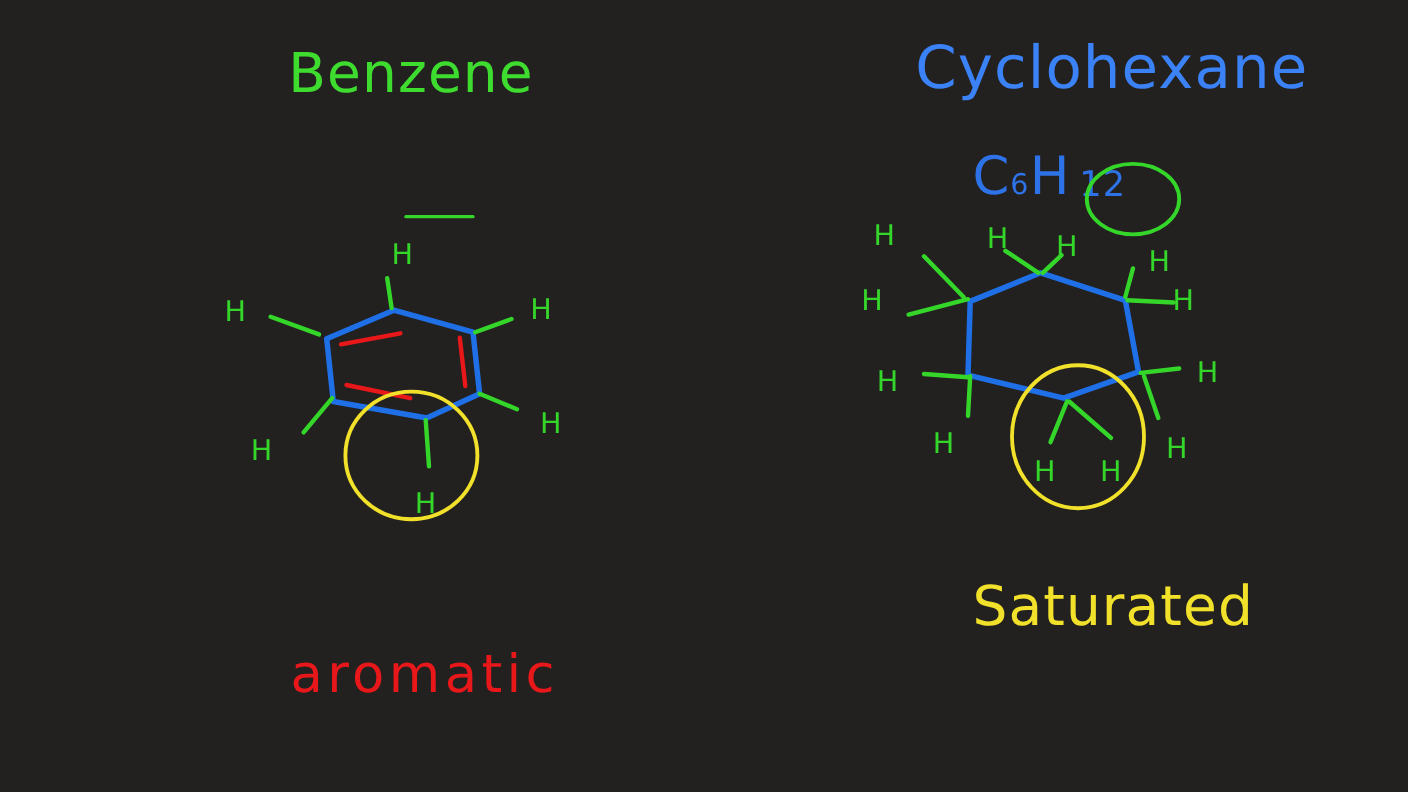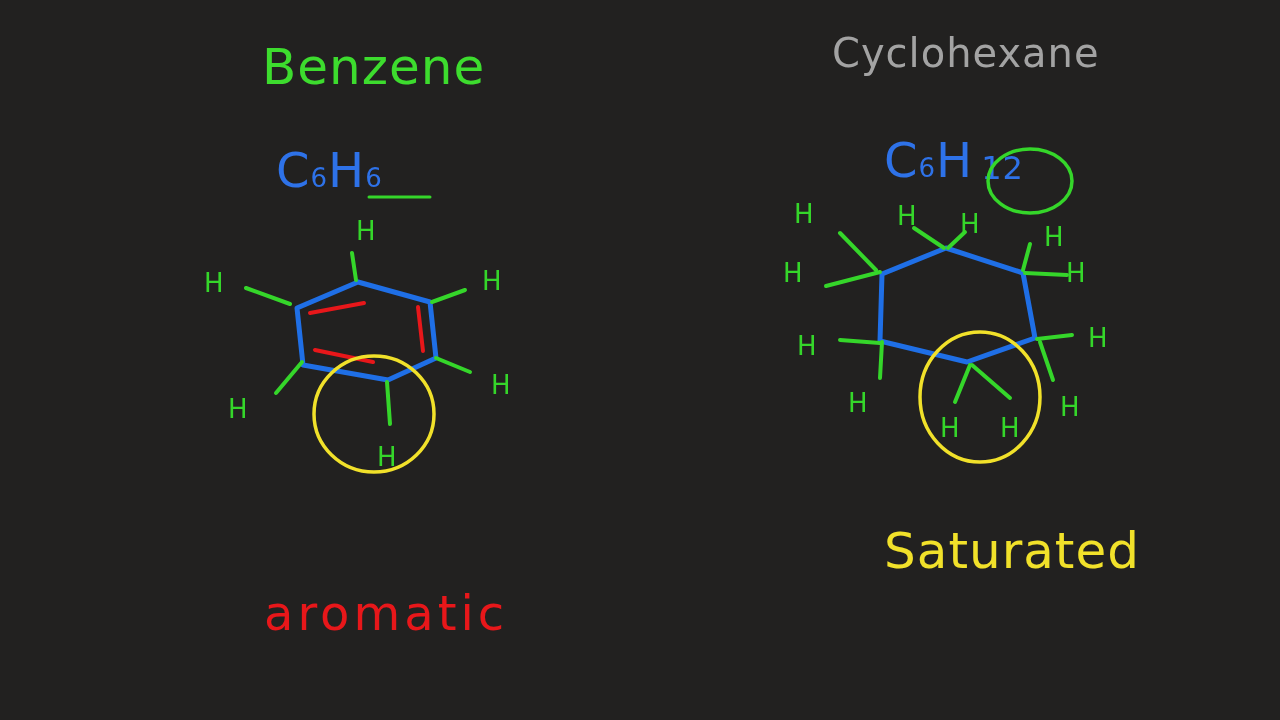--- a/index.html
+++ b/index.html
@@ -18,25 +18,22 @@
   svg { position: absolute; left: 0; top: 0; }
   .stroke { fill: none; stroke-linecap: round; stroke-linejoin: round; }
   .lbl { font-family: "DejaVu Sans", sans-serif; }
 </style>
 </head>
 <body>
 
 <div class="board">
 
   <div class="hw" style="left:262px; top:38px; font-size:50px; color:#3ddc2e;">Benzene</div>
-  <div class="hw" style="left:832px; top:30px; font-size:40px; color:#a3a3a3;">Cyclohexane</div>
+  <div class="hw" style="left:832px; top:30px; font-size:54px; color:#3b82f6;">Cyclohexane</div>
 
-  <div class="hw" style="left:276px; top:142px; font-size:48px; color:#2e72e8;">
-    <span>C</span><span style="font-size:26px;">6</span><span>H</span><span style="font-size:26px;">6</span>
-  </div>
 
   <div class="hw" style="left:884px; top:132px; font-size:48px; color:#2e72e8;">
     <span>C</span><span style="font-size:26px;">6</span><span>H</span><span style="font-size:32px; position:relative; left:8px; top:2px;">12</span>
   </div>
 
   <svg width="1280" height="720">
 
     <g>
 
       <path class="stroke" d="M369,197 L430,197" stroke="#35d62a" stroke-width="3"></path>

